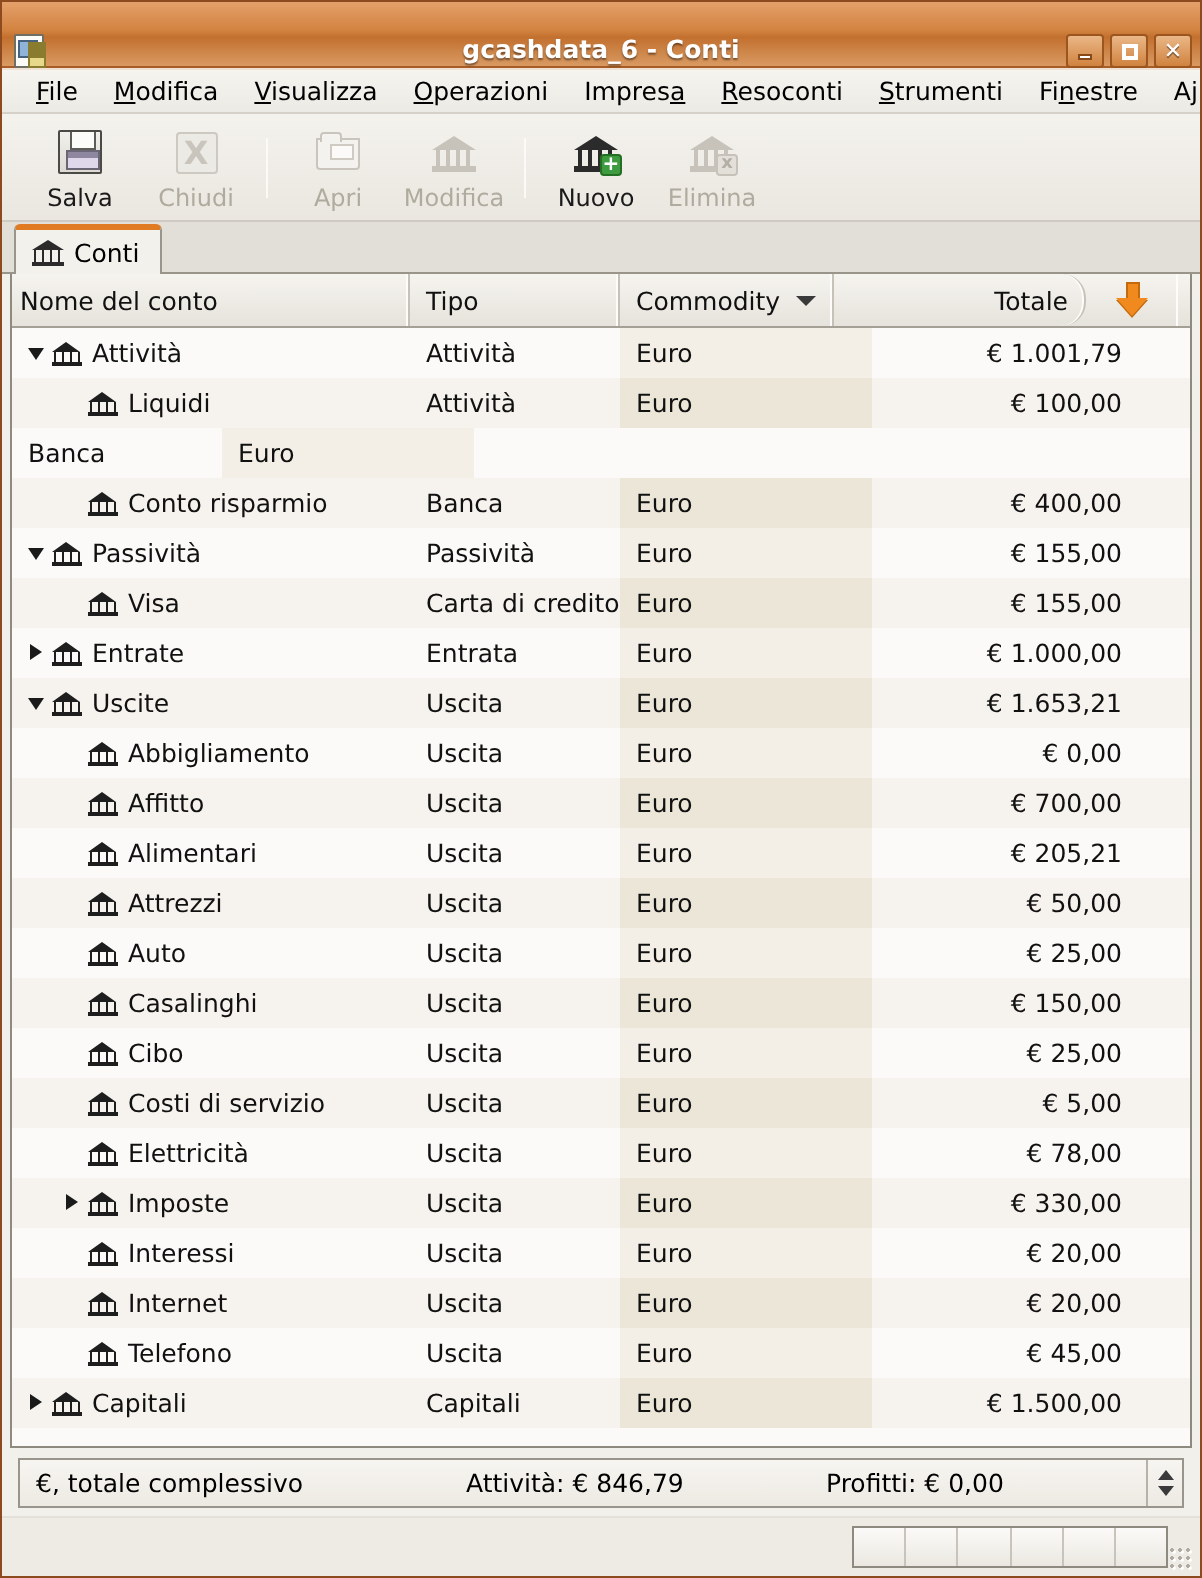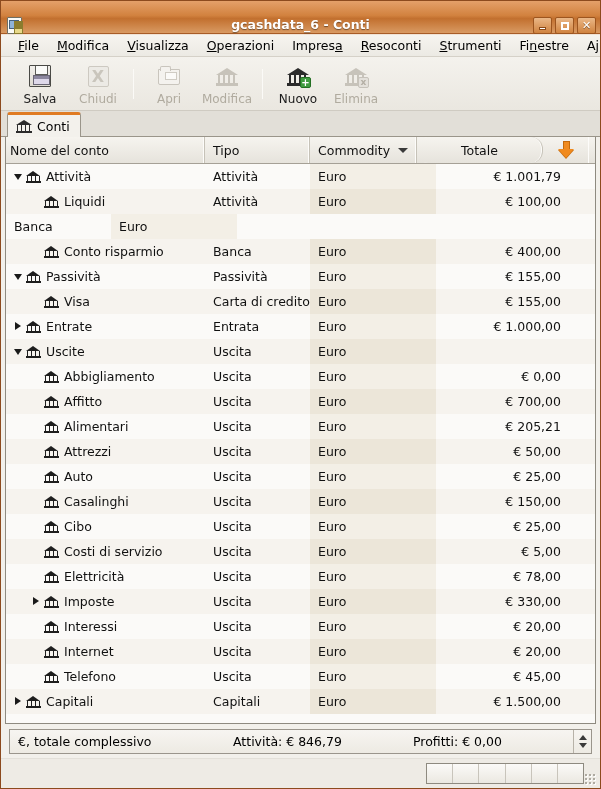--- a/index.html
+++ b/index.html
@@ -261,21 +261,21 @@
     display: flex; align-items: center;
     font-size: 12.5px; color: #111;
     padding: 0 8px;
     border-right: 1px solid #c6c2b8;
     box-shadow: inset -1px 0 0 #fdfcfa;
     position: relative;
   }
   .ch.c-name  { width: 199px; }
   .ch.c-tipo  { width: 105px; }
   .ch.c-comm  { width: 107px; justify-content: space-between; }
-  .ch.c-tot   { width: 126px; justify-content: center; border-radius: 12px; }
+  .ch.c-tot   { width: 126px; justify-content: flex-end; border-radius: 12px; }
   .ch.c-arrow { width: 46px; justify-content: center; border-right: none; }
   .tri-down {
     width:0;height:0;border-left:5px solid transparent;border-right:5px solid transparent;
     border-top:5px solid #3a3a3a;
   }
   .sort-arrow {
     width: 17px; height: 18px; position: relative;
   }
   .sort-arrow .shaft {
     position:absolute; left:5px; top:0; width:7px; height:9px;
@@ -640,20 +640,21 @@
               </span>
               <span class="row-bank">
                 <span class="roof"></span>
                 <span class="cols"></span>
                 <span class="base"></span>
               </span>
               <span>Uscite</span>
             </div>
             <div class="cell c-tipo">Uscita</div>
             <div class="cell c-comm">Euro</div>
+            <div class="cell c-tot">€ 1.653,21</div>
             <div class="cell c-pad"></div>
           </div>
           <div class="row odd">
             <div class="cell c-name">
               <span class="indent" style="width: 18px;"></span>
               <span class="expander"></span>
               <span class="row-bank">
                 <span class="roof"></span>
                 <span class="cols"></span>
                 <span class="base"></span>

